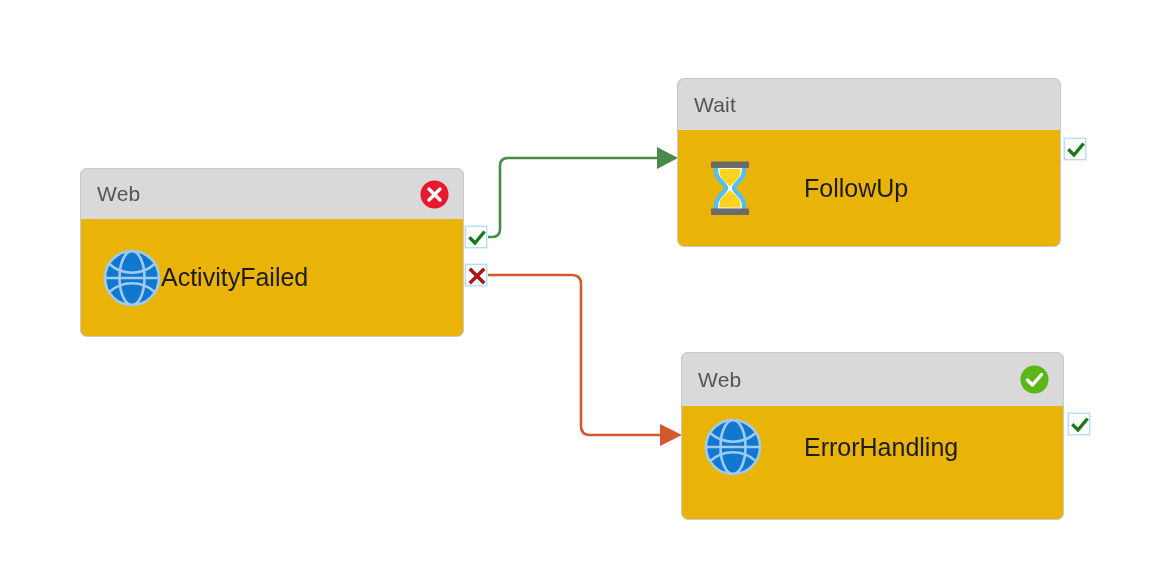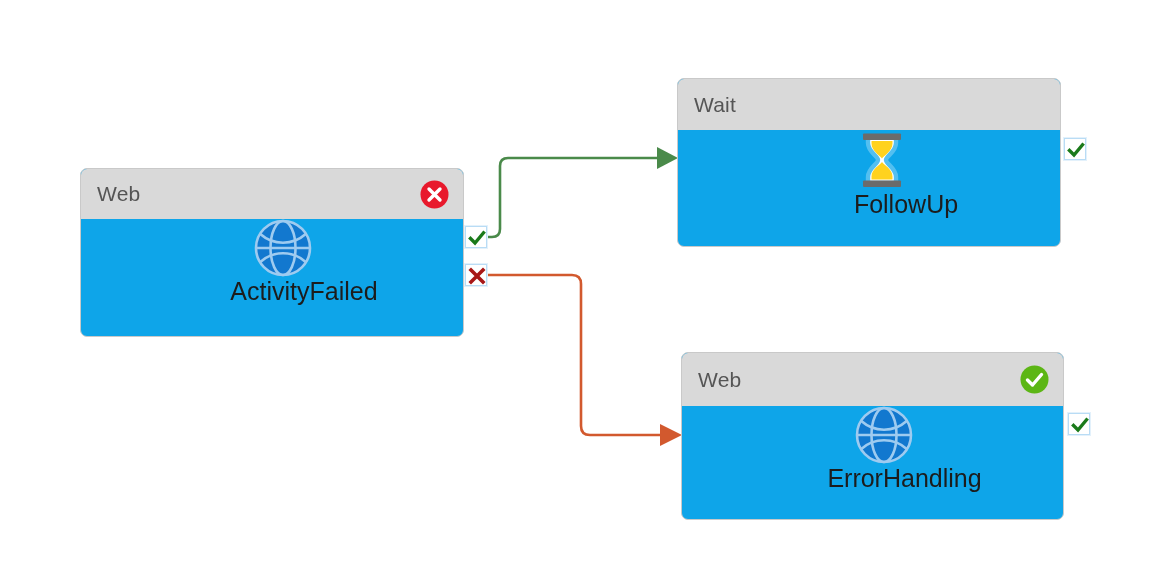--- a/index.html
+++ b/index.html
@@ -7,26 +7,26 @@
     width:1172px;height:574px;
     background:#ffffff;
     font-family:"Liberation Sans","DejaVu Sans",sans-serif;
     overflow:hidden;position:relative;
   }
   #canvas{position:absolute;left:0;top:0;width:1172px;height:574px;}
   .edges{position:absolute;left:0;top:0;width:1172px;height:574px;pointer-events:none;}
 
   .node{position:absolute;box-sizing:border-box;
         border:1px solid #c9c9c9;border-radius:7px;
-        background:#0ea5e9;overflow:hidden;}
+        background:#eab308;overflow:hidden;}
   .node-header{position:relative;box-sizing:border-box;
         background:#d9d9d9;width:100%;
         display:flex;align-items:center;}
   .node-title{font-size:21px;color:#555555;letter-spacing:.2px;}
-  .node-body{position:relative;display:flex;align-items:center;flex-direction:column;}
+  .node-body{position:relative;display:flex;align-items:center;}
   .node-label{font-size:25px;color:#1c1c1c;white-space:nowrap;}
 
   
   .badge{position:absolute;border-radius:50%;display:block;}
   .badge svg{display:block;}
 
   
   .port{position:absolute;box-sizing:border-box;
         width:22px;height:22px;background:#ffffff;
         border:1px solid #b9dcf5;box-shadow:0 0 0 1px #e3f1fb;}
@@ -72,21 +72,21 @@
           <circle cx="29" cy="29" r="27" fill="#1278cf"></circle>
           <g fill="none" stroke="#9ecbf0" stroke-width="2.6">
             <ellipse cx="29" cy="29" rx="27" ry="27"></ellipse>
             <ellipse cx="29" cy="29" rx="12.5" ry="27"></ellipse>
             <line x1="2" y1="29" x2="56" y2="29"></line>
             <path d="M6.3 15 A 34 34 0 0 0 51.7 15"></path>
             <path d="M6.3 43 A 34 34 0 0 1 51.7 43"></path>
           </g>
         </svg>
       </span>
-      <span class="node-label" style="margin-left:42px;">ActivityFailed</span>
+      <span class="node-label" style="">ActivityFailed</span>
     </div>
   </div>
 
   <div class="port" style="left:465px;top:226px;">
     <svg width="20" height="20" viewBox="0 0 20 20">
       <path d="M3.5 10.5 L8 15 L16.5 4.8" fill="none" stroke="#1a7a1a" stroke-width="3.4" stroke-linecap="square" stroke-linejoin="miter"></path>
     </svg>
   </div>
   <div class="port" style="left:465px;top:264px;">
     <svg width="20" height="20" viewBox="0 0 20 20">

